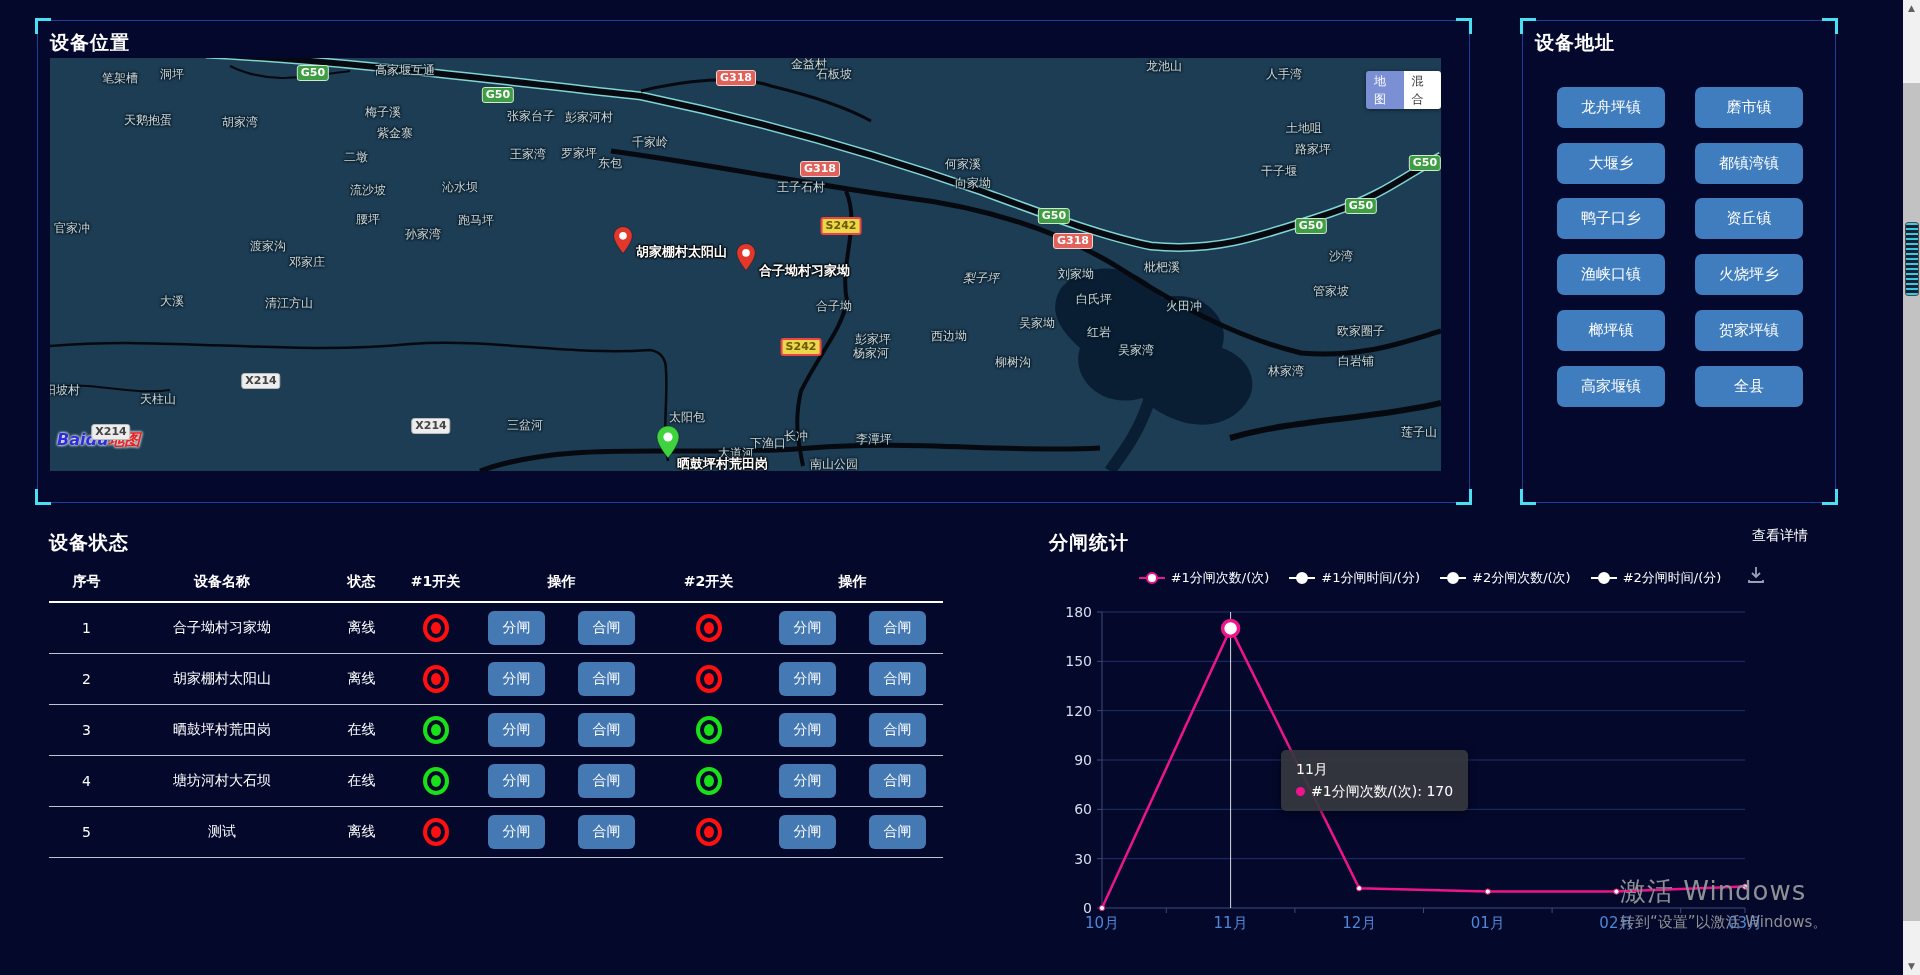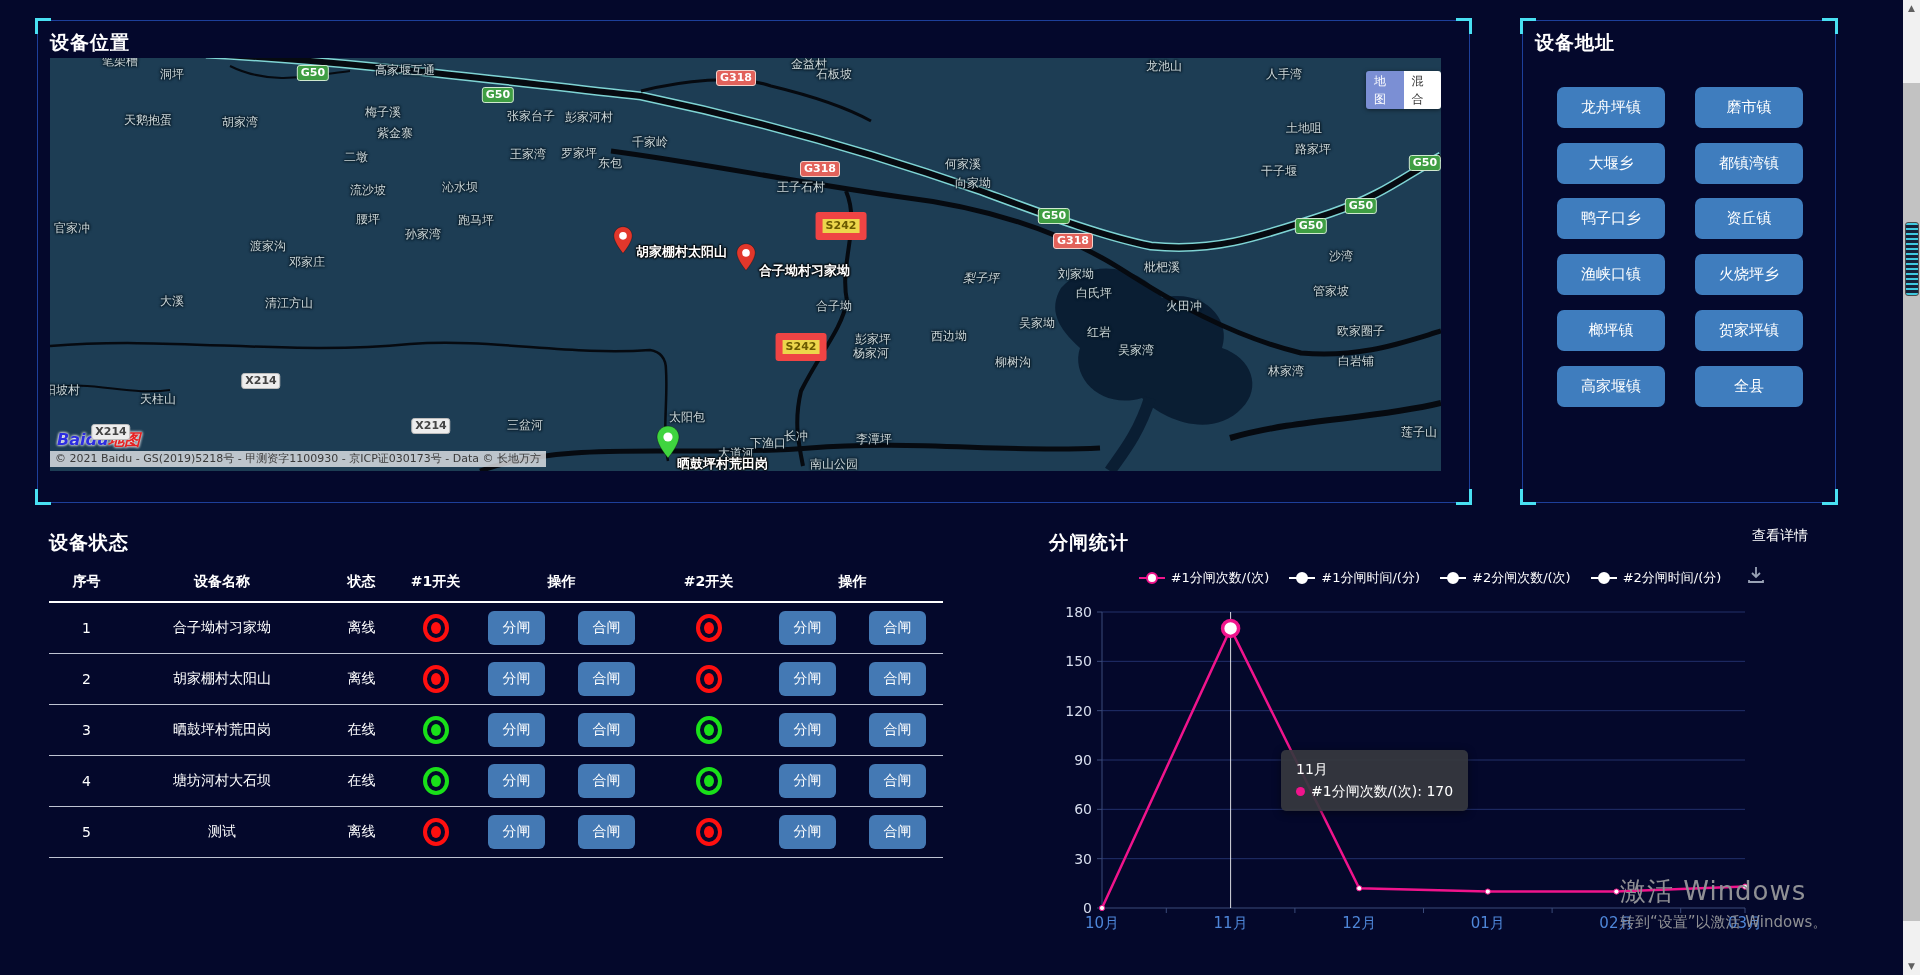--- a/index.html
+++ b/index.html
@@ -15,21 +15,21 @@
   .panel-title{position:absolute;top:9px;left:12px;font-size:19px;font-weight:bold;letter-spacing:1px}
 
   
   #map-panel{left:37px;top:20px;width:1431px;height:481px}
   .map-area{position:absolute;left:12px;top:37px;width:1391px;height:413px;background:#1d3d54;overflow:hidden;cursor:grab}
   .map-area svg.roads{position:absolute;left:0;top:0}
   .map-label{position:absolute;font-size:12px;color:#ccd7d9;white-space:nowrap;transform:translate(-50%,-50%);text-shadow:1px 1px 2px #0b1c28,-1px -1px 2px #0b1c28,1px -1px 2px #0b1c28,-1px 1px 2px #0b1c28}
   .badge{position:absolute;font-size:11px;font-weight:bold;line-height:14px;padding:0 3px;border-radius:3px;transform:translate(-50%,-50%);white-space:nowrap}
   .badge.g50{background:#3f9e43;color:#fff;border:1px solid #cfe8cf}
   .badge.g318{background:#e2625b;color:#fff;border:1px solid #f2d3cd}
-  .badge.s242{background:#ecd64b;color:#6b5a00;border:7px solid #ef4444}
+  .badge.s242{background:#ecd64b;color:#6b5a00;border:2px solid #ef4444}
   .badge.x214{background:#ededed;color:#444;border:1px solid #bbb}
   .pin{position:absolute;transform:translate(-50%,-100%);cursor:pointer}
   .pin-label{position:absolute;font-size:13px;font-weight:bold;color:#fff;white-space:nowrap;text-shadow:-1px 0 2px #000,0 1px 2px #000,1px 0 2px #000,0 -1px 2px #000}
   .map-toggle{position:absolute;left:1316px;top:13px;display:flex;border-radius:3px;overflow:hidden;font-size:12px;line-height:18px;box-shadow:0 1px 4px rgba(0,0,0,.5);cursor:pointer}
   .map-toggle .opt{padding:1px 8px;background:#fff;color:#333}
   .map-toggle .opt.sel{background:#7b8fd4;color:#fff}
   .attribution{position:absolute;left:0;bottom:4px;background:rgba(225,227,230,.82);color:#3a3a3a;font-size:11px;line-height:14px;padding:1px 5px;white-space:nowrap}
   .baidu-logo{position:absolute;left:7px;bottom:20px;font-size:16px;font-weight:bold;font-style:italic;white-space:nowrap;text-shadow:0 0 3px #fff,0 0 3px #fff}
   .baidu-logo .b1{color:#2d2de0}
   .baidu-logo .b2{color:#e62222}
@@ -104,22 +104,21 @@
       <path d="M0 330 C40 322 80 338 120 332" stroke="#060a10" stroke-width="2" fill="none"></path>
       <path d="M180 8 C220 28 260 18 300 13" stroke="#060a10" stroke-width="2" fill="none"></path>
     </svg>
 
     <div class="map-toggle">
       <span class="opt sel">地图</span>
       <span class="opt">混合</span>
     </div>
 
     <div class="baidu-logo"><span class="b1">Baidu</span><span class="b2">地图</span></div>
-    <div class="attribution">© 2021 Baidu - GS(2019)5218号 - 甲测资字1100930 - 京ICP证030173号 - Data © 长地万方</div>
-  <span class="map-label" style="left: 70px; top: 3px; text-align: center;">笔架槽</span>
+  <span class="map-label" style="left: 70px; top: 20px; text-align: center;">笔架槽</span>
       <span class="map-label" style="left: 122px; top: 16px;">洞坪</span>
       <span class="map-label" style="left: 98px; top: 62px;">天鹅抱蛋</span>
       <span class="map-label" style="left: 190px; top: 64px;">胡家湾</span>
       <span class="map-label" style="left: 355px; top: 12px;">高家堰互通</span>
       <span class="map-label" style="left: 333px; top: 54px;">梅子溪</span>
       <span class="map-label" style="left: 345px; top: 75px;">紫金寨</span>
       <span class="map-label" style="left: 306px; top: 99px;">二墩</span>
       <span class="map-label" style="left: 318px; top: 132px;">流沙坡</span>
       <span class="map-label" style="left: 410px; top: 129px;">沁水坝</span>
       <span class="map-label" style="left: 318px; top: 161px;">腰坪</span>
@@ -145,21 +144,21 @@
       <span class="map-label" style="left: 1263px; top: 91px;">路家坪</span>
       <span class="map-label" style="left: 1229px; top: 113px;">干子堰</span>
       <span class="map-label" style="left: 1291px; top: 198px;">沙湾</span>
       <span class="map-label" style="left: 1281px; top: 233px;">管家坡</span>
       <span class="map-label" style="left: 1311px; top: 273px;">欧家圈子</span>
       <span class="map-label" style="left: 1306px; top: 303px;">白岩铺</span>
       <span class="map-label" style="left: 1236px; top: 313px;">林家湾</span>
       <span class="map-label" style="left: 931px; top: 220px; font-style: italic;">梨子坪</span>
       <span class="map-label" style="left: 1026px; top: 216px;">刘家坳</span>
       <span class="map-label" style="left: 1064px; top: 209px; margin-left: 48px;">枇杷溪</span>
-      <span class="map-label" style="left: 1044px; top: 235px; font-family: Liberation Serif, serif;">白氏坪</span>
+      <span class="map-label" style="left: 1044px; top: 241px; font-family: Liberation Serif, serif;">白氏坪</span>
       <span class="map-label" style="left: 987px; top: 265px;">吴家坳</span>
       <span class="map-label" style="left: 1049px; top: 274px;">红岩</span>
       <span class="map-label" style="left: 1086px; top: 292px;">吴家湾</span>
       <span class="map-label" style="left: 1134px; top: 248px;">火田冲</span>
       <span class="map-label" style="left: 776px; top: 248px; margin-left: 8px;">合子坳</span>
       <span class="map-label" style="left: 823px; top: 281px;">彭家坪</span>
       <span class="map-label" style="left: 821px; top: 295px;">杨家河</span>
       <span class="map-label" style="left: 899px; top: 278px;">西边坳</span>
       <span class="map-label" style="left: 963px; top: 304px;">柳树沟</span>
       <span class="map-label" style="left: 475px; top: 367px;">三盆河</span>

